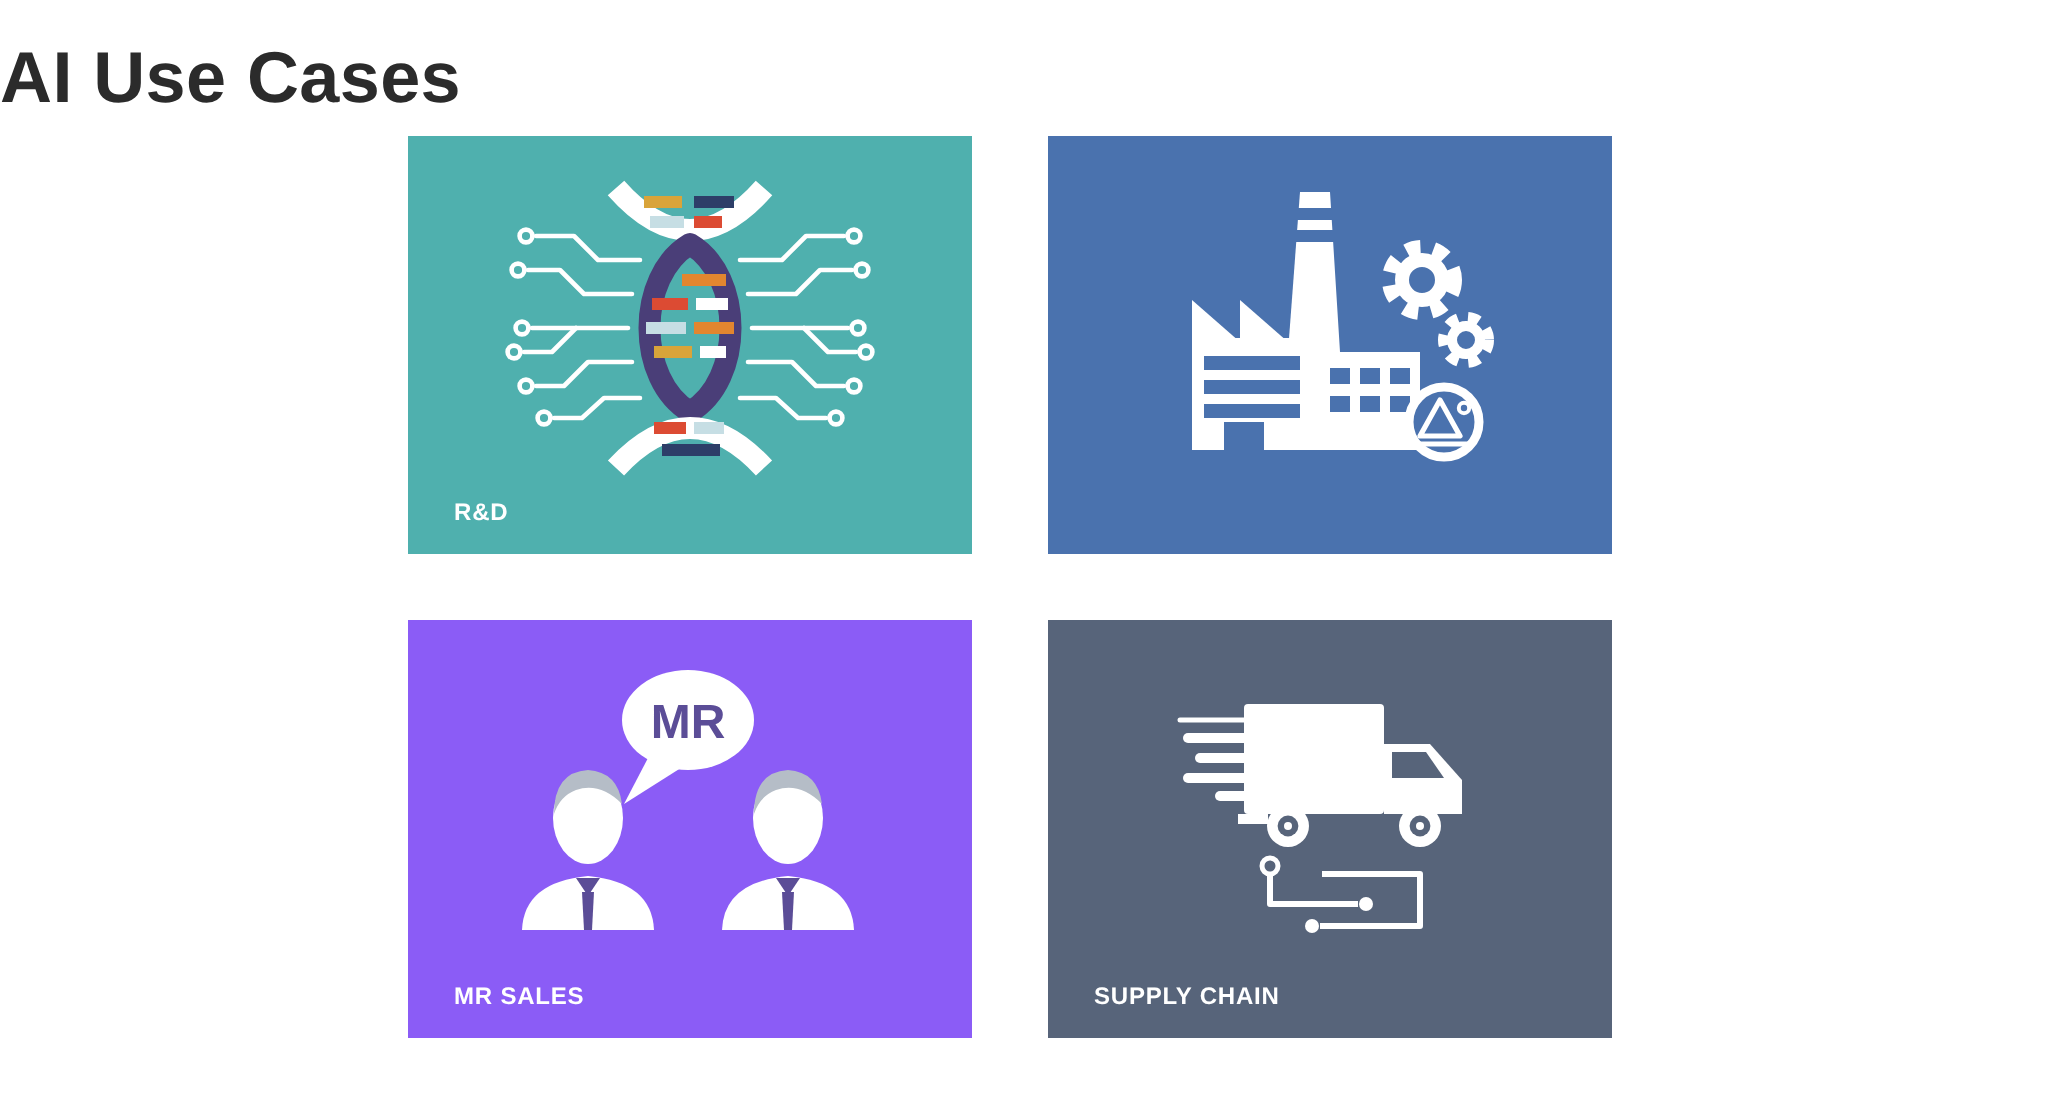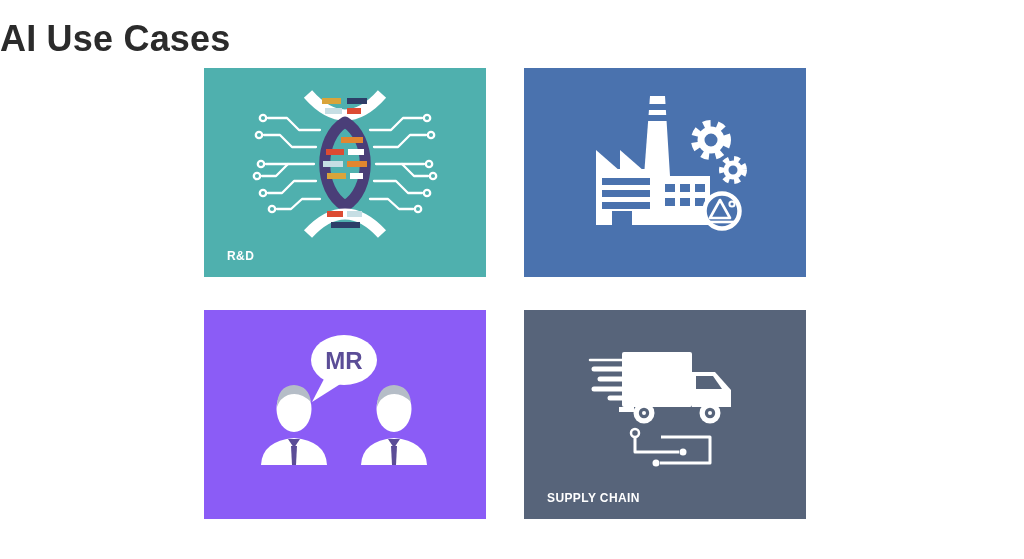--- a/index.html
+++ b/index.html
@@ -153,20 +153,21 @@
           <polygon points="184,129 196,129 190,138" fill="#5b4d97"></polygon>
           <polygon points="187,136 193,136 192,155 188,155" fill="#5b4d97"></polygon>
         </g>
 
         <g>
           <ellipse cx="140" cy="50" rx="33" ry="25" fill="#ffffff"></ellipse>
           <polygon points="120,69 108,92 138,73" fill="#ffffff"></polygon>
           <text class="bubble-text" x="140" y="59" text-anchor="middle" fill="#5b4d97">MR</text>
         </g>
       </svg>
+      <div class="card-label">MR SALES</div>
     </div>
 
     <div class="card" style="background-color: rgb(87, 100, 122); text-decoration: underline;">
       <svg viewBox="0 0 282 209">
 
         <g stroke="#ffffff" stroke-linecap="round">
           <line x1="66" y1="50" x2="126" y2="50" stroke-width="2.5"></line>
           <line x1="70" y1="59" x2="122" y2="59" stroke-width="5"></line>
           <line x1="76" y1="69" x2="118" y2="69" stroke-width="5"></line>
           <line x1="70" y1="79" x2="112" y2="79" stroke-width="5"></line>

